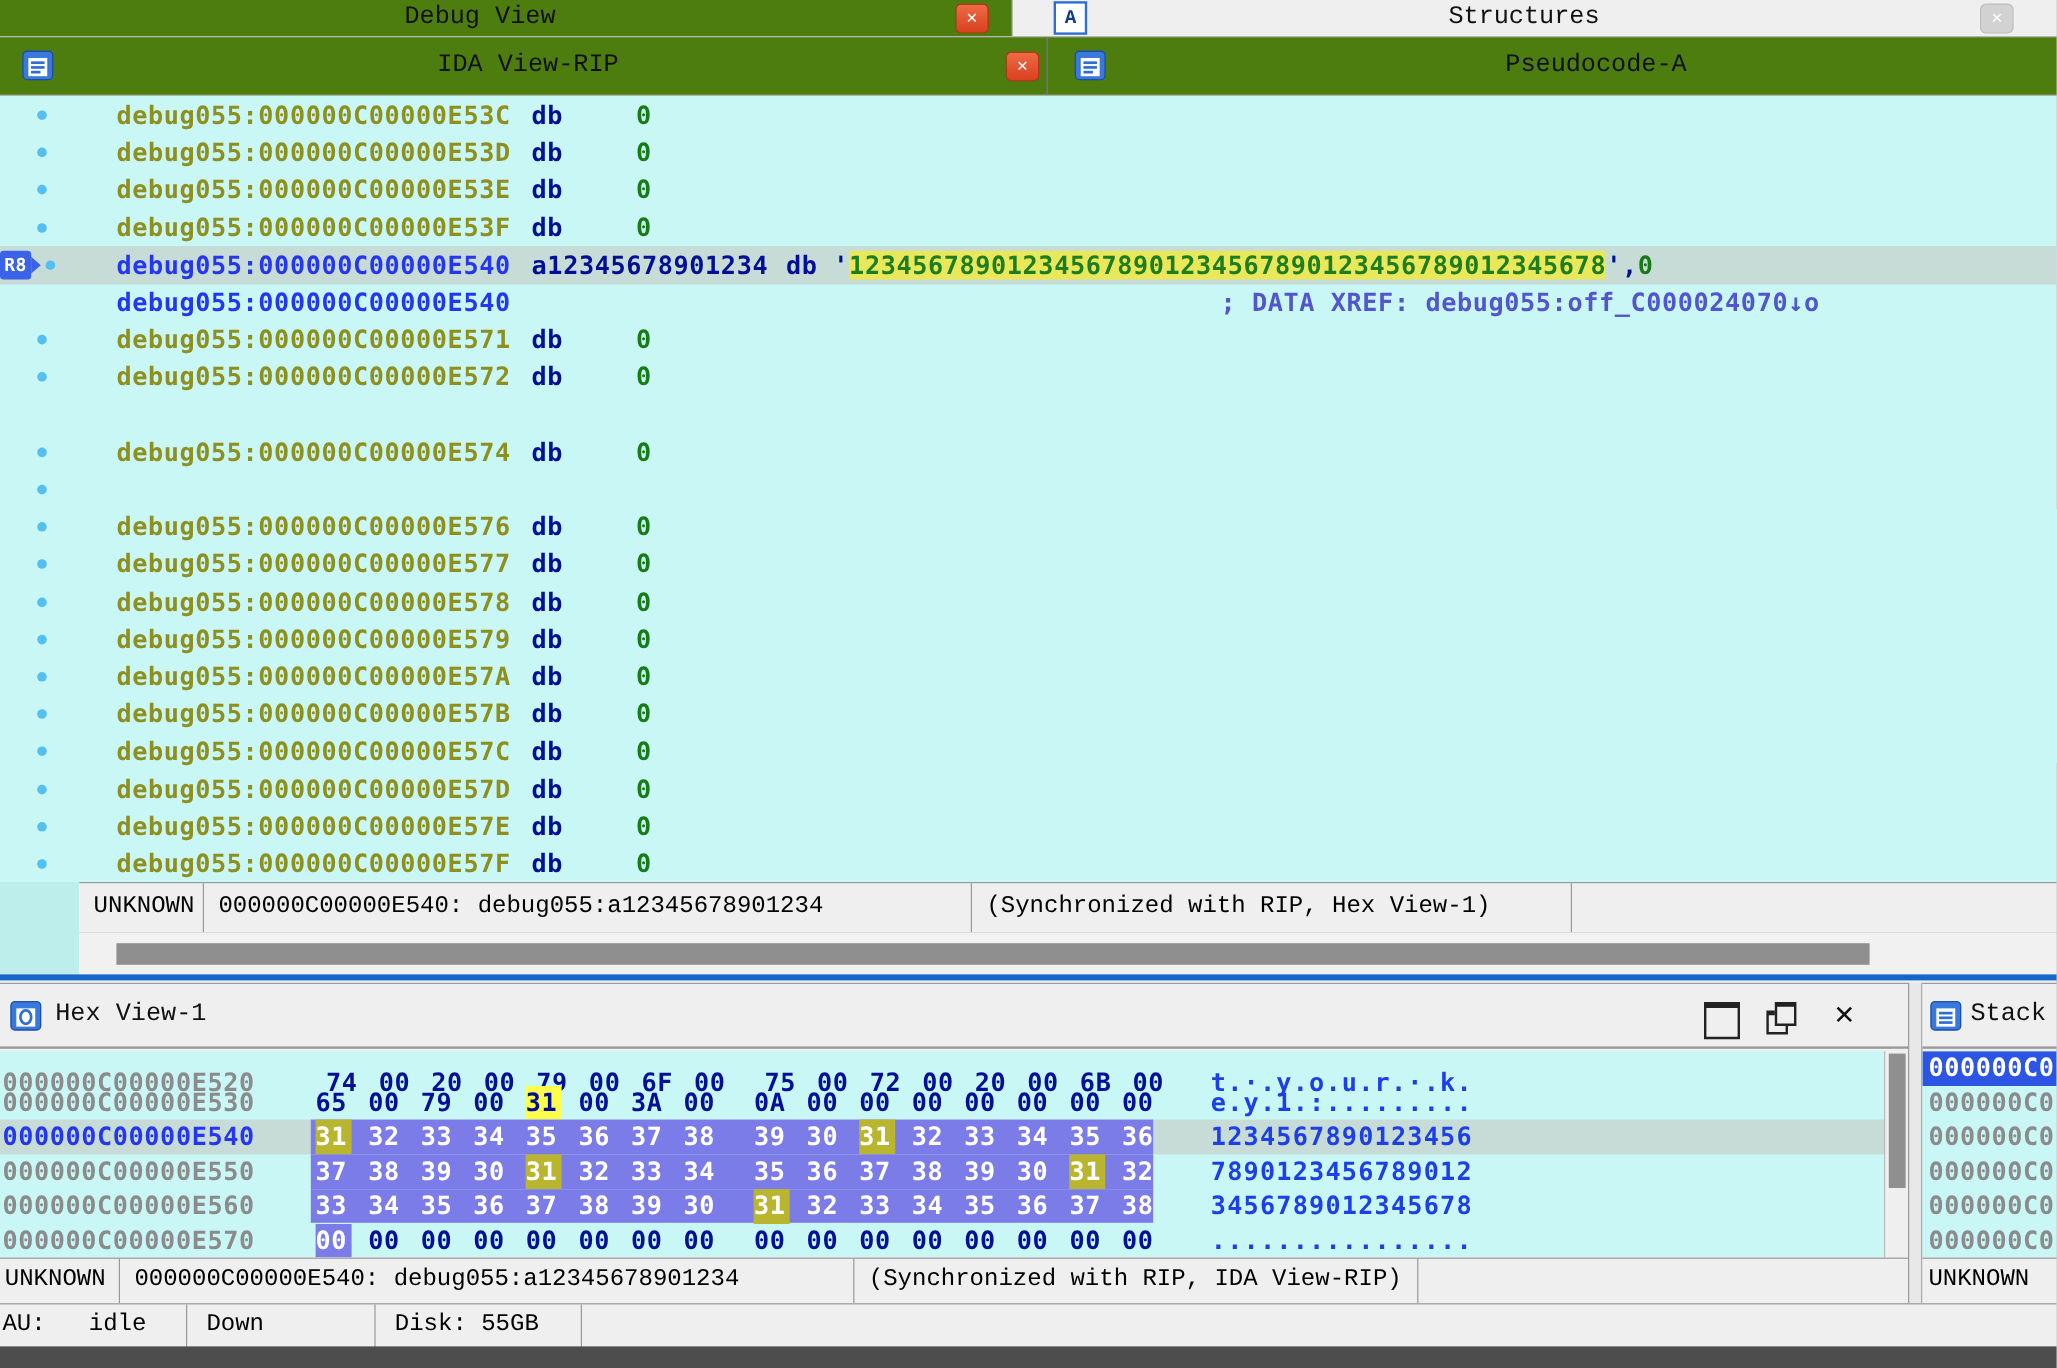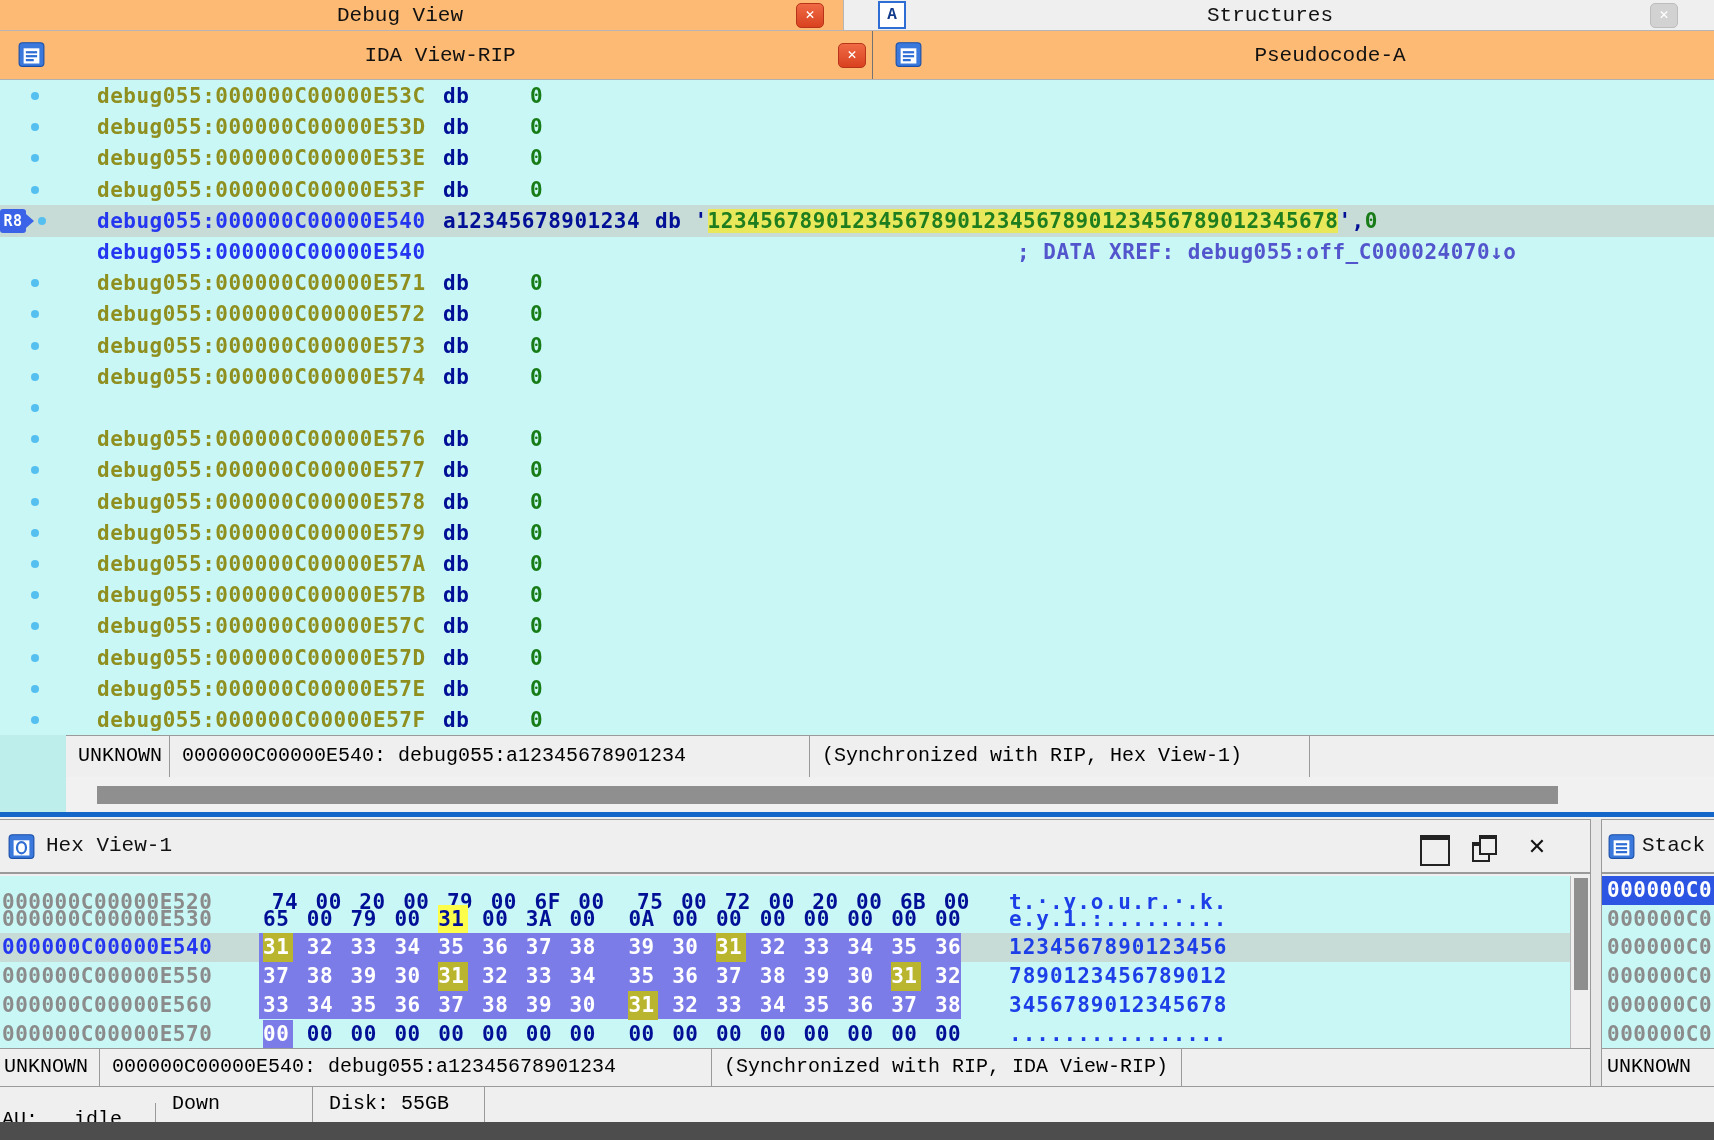--- a/index.html
+++ b/index.html
@@ -4,21 +4,21 @@
 <style>
   html,body{margin:0;padding:0;background:#888;}
   #root{position:relative;width:1714px;height:1140px;overflow:hidden;background:#efefef;
         font-family:"Liberation Mono",monospace;}
   .ui{font-family:"Liberation Mono",monospace;font-size:21px;color:#111;}
   .code{font-family:"DejaVu Sans Mono",monospace;font-weight:bold;font-size:21px;letter-spacing:0.5px;}
   
   .tabrow{position:absolute;left:0;width:1714px;}
   .r1{top:0;height:30px;border-bottom:1px solid #b6b6b6;}
   .r2{top:31px;height:48px;border-bottom:1px solid #b0b0b0;}
-  .tab{position:absolute;top:0;bottom:0;background:#fdba74;}
+  .tab{position:absolute;top:0;bottom:0;background:#4d7c0f;}
   .tab .tlabel{position:absolute;top:50%;transform:translate(-50%,-50%);white-space:nowrap;}
   .xbtn{position:absolute;width:26px;height:23px;border-radius:5px;text-align:center;
         line-height:23px;font-size:15px;font-weight:bold;color:#fff;cursor:default;}
   .xbtn.red{background:linear-gradient(#ef6a45,#d9411f);border:1px solid #b83418;}
   .xbtn.gray{background:#d2d2d2;border:1px solid #bdbdbd;}
   .struct-icon{position:absolute;width:24px;height:24px;border:2px solid #2e6ed4;background:#fff;
         color:#123a8c;font-weight:bold;font-size:16px;text-align:center;line-height:24px;}
   .wicon{position:absolute;width:27px;height:27px;}
   
   #disasm{position:absolute;left:0;top:80px;width:1714px;height:655px;background:#c9f7f5;overflow:hidden;}
@@ -163,24 +163,20 @@
         <span class="dtext"><span class="a-blue">debug055:000000C00000E540</span></span>
       </div>
       <div class="dline" style="top: 187.2px;">
         <span class="dot" style="top: 12px;"></span>
         <span class="dtext"><span class="a-olive">debug055:000000C00000E571</span><span class="mn">db</span><span class="green">0</span></span>
       </div>
       <div class="dline" style="top: 218.4px;">
         <span class="dot" style="top: 12px;"></span>
         <span class="dtext"><span class="a-olive">debug055:000000C00000E572</span><span class="mn">db</span><span class="green">0</span></span>
       </div>
-      <div class="dline" style="top: 249.6px;">
-        <span class="dot" style="top: 12px;"></span>
-        <span class="dtext"><span class="a-olive">debug055:000000C00000E573</span><span class="mn">db</span><span class="green">0</span></span>
-      </div>
       <div class="dline" style="top: 280.8px;">
         <span class="dot" style="top: 12px;"></span>
         <span class="dtext"><span class="a-olive">debug055:000000C00000E574</span><span class="mn">db</span><span class="green">0</span></span>
       </div>
       <div class="dline" style="top: 312px;">
         <span class="dot" style="top: 12px;"></span>
       </div>
       <div class="dline" style="top: 343.2px;">
         <span class="dot" style="top: 12px;"></span>
         <span class="dtext"><span class="a-olive">debug055:000000C00000E576</span><span class="mn">db</span><span class="green">0</span></span>
@@ -311,19 +307,19 @@
       <div class="srow" style="top: 57.4px;">000000C0</div>
       <div class="srow" style="top: 86.1px;">000000C0</div>
       <div class="srow" style="top: 114.8px;">000000C0</div>
       <div class="srow" style="top: 143.5px;">000000C0</div>
     </div>
   <div id="stackstatus" class="statusrow ui">
     <div class="scell" style="flex:1;">UNKNOWN</div>
   </div>
 
   <div id="bottombar" class="statusrow ui">
-    <div class="scell" style="width:156px;padding-left:2px;margin-top:16px;">AU:   idle</div>
+    <div class="scell" style="width:156px;padding-left:2px;">AU:   idle</div>
     <div class="scell" style="width:157px;padding-left:16px;">Down</div>
     <div class="scell" style="width:172px;padding-left:16px;">Disk: 55GB</div>
     <div class="scell" style="flex:1;border-right:none;"></div>
   </div>
   <div id="darkstrip"></div>
 </div>
 
 </body></html>

